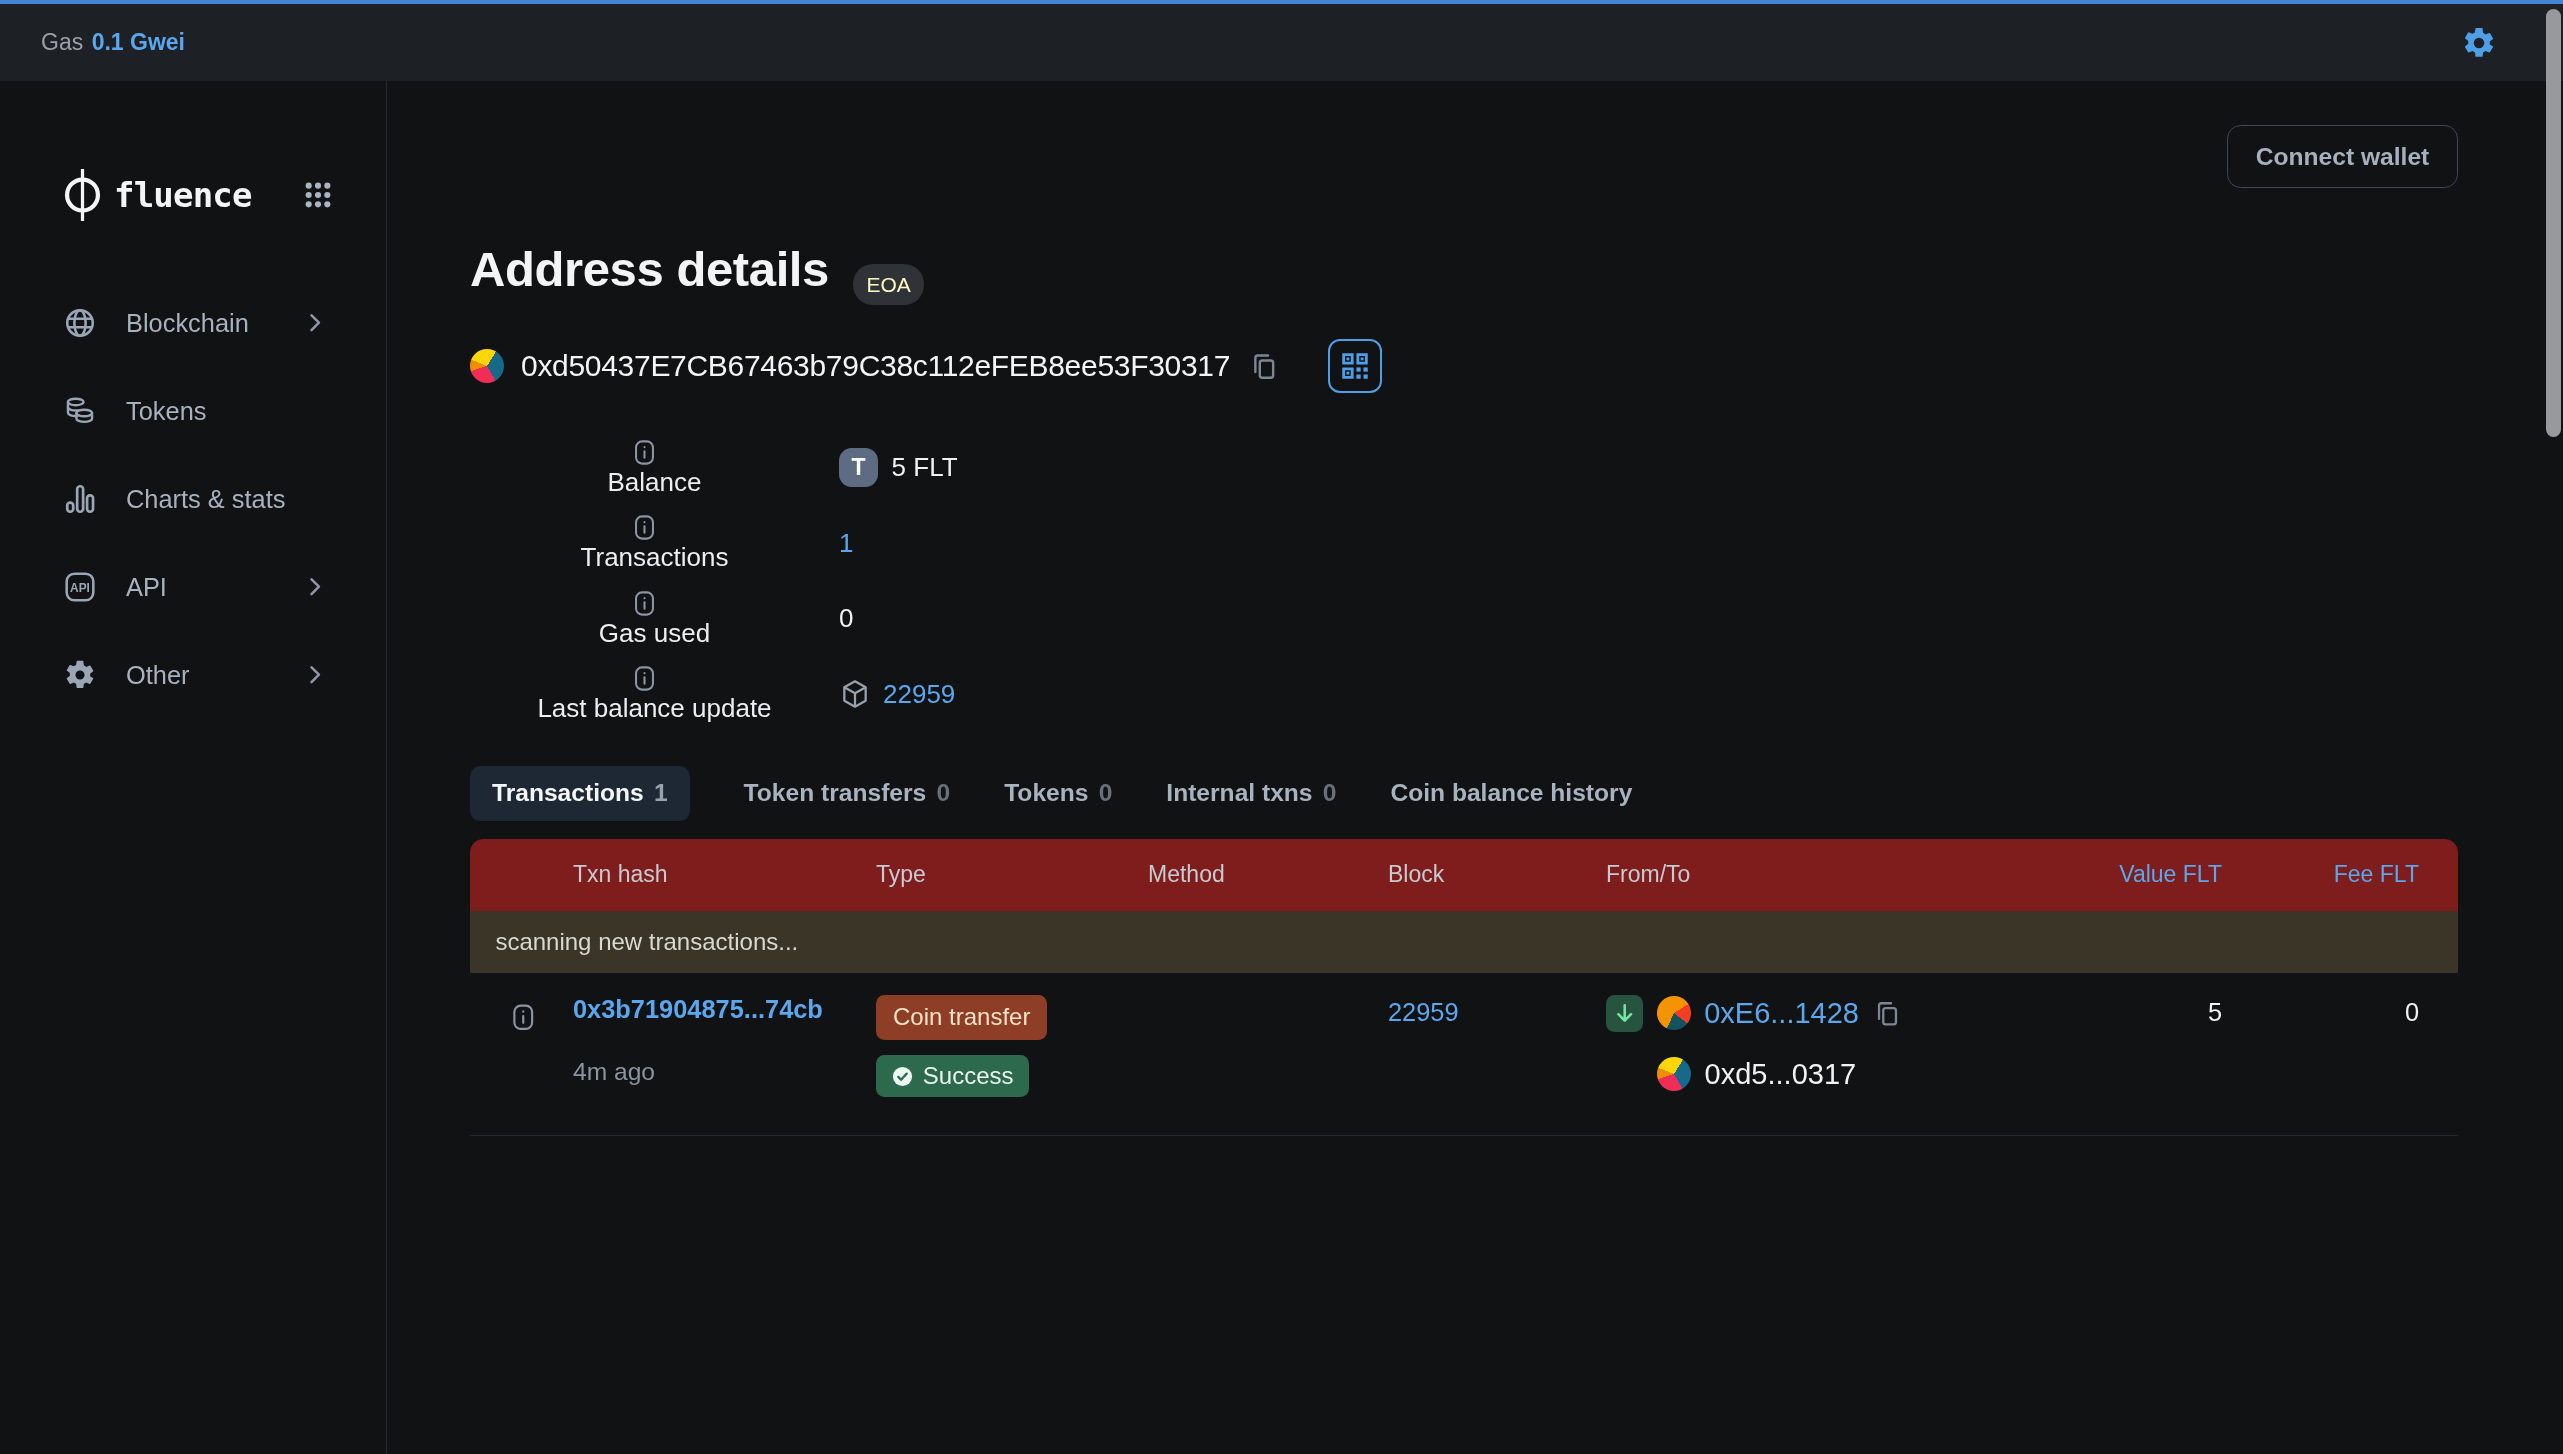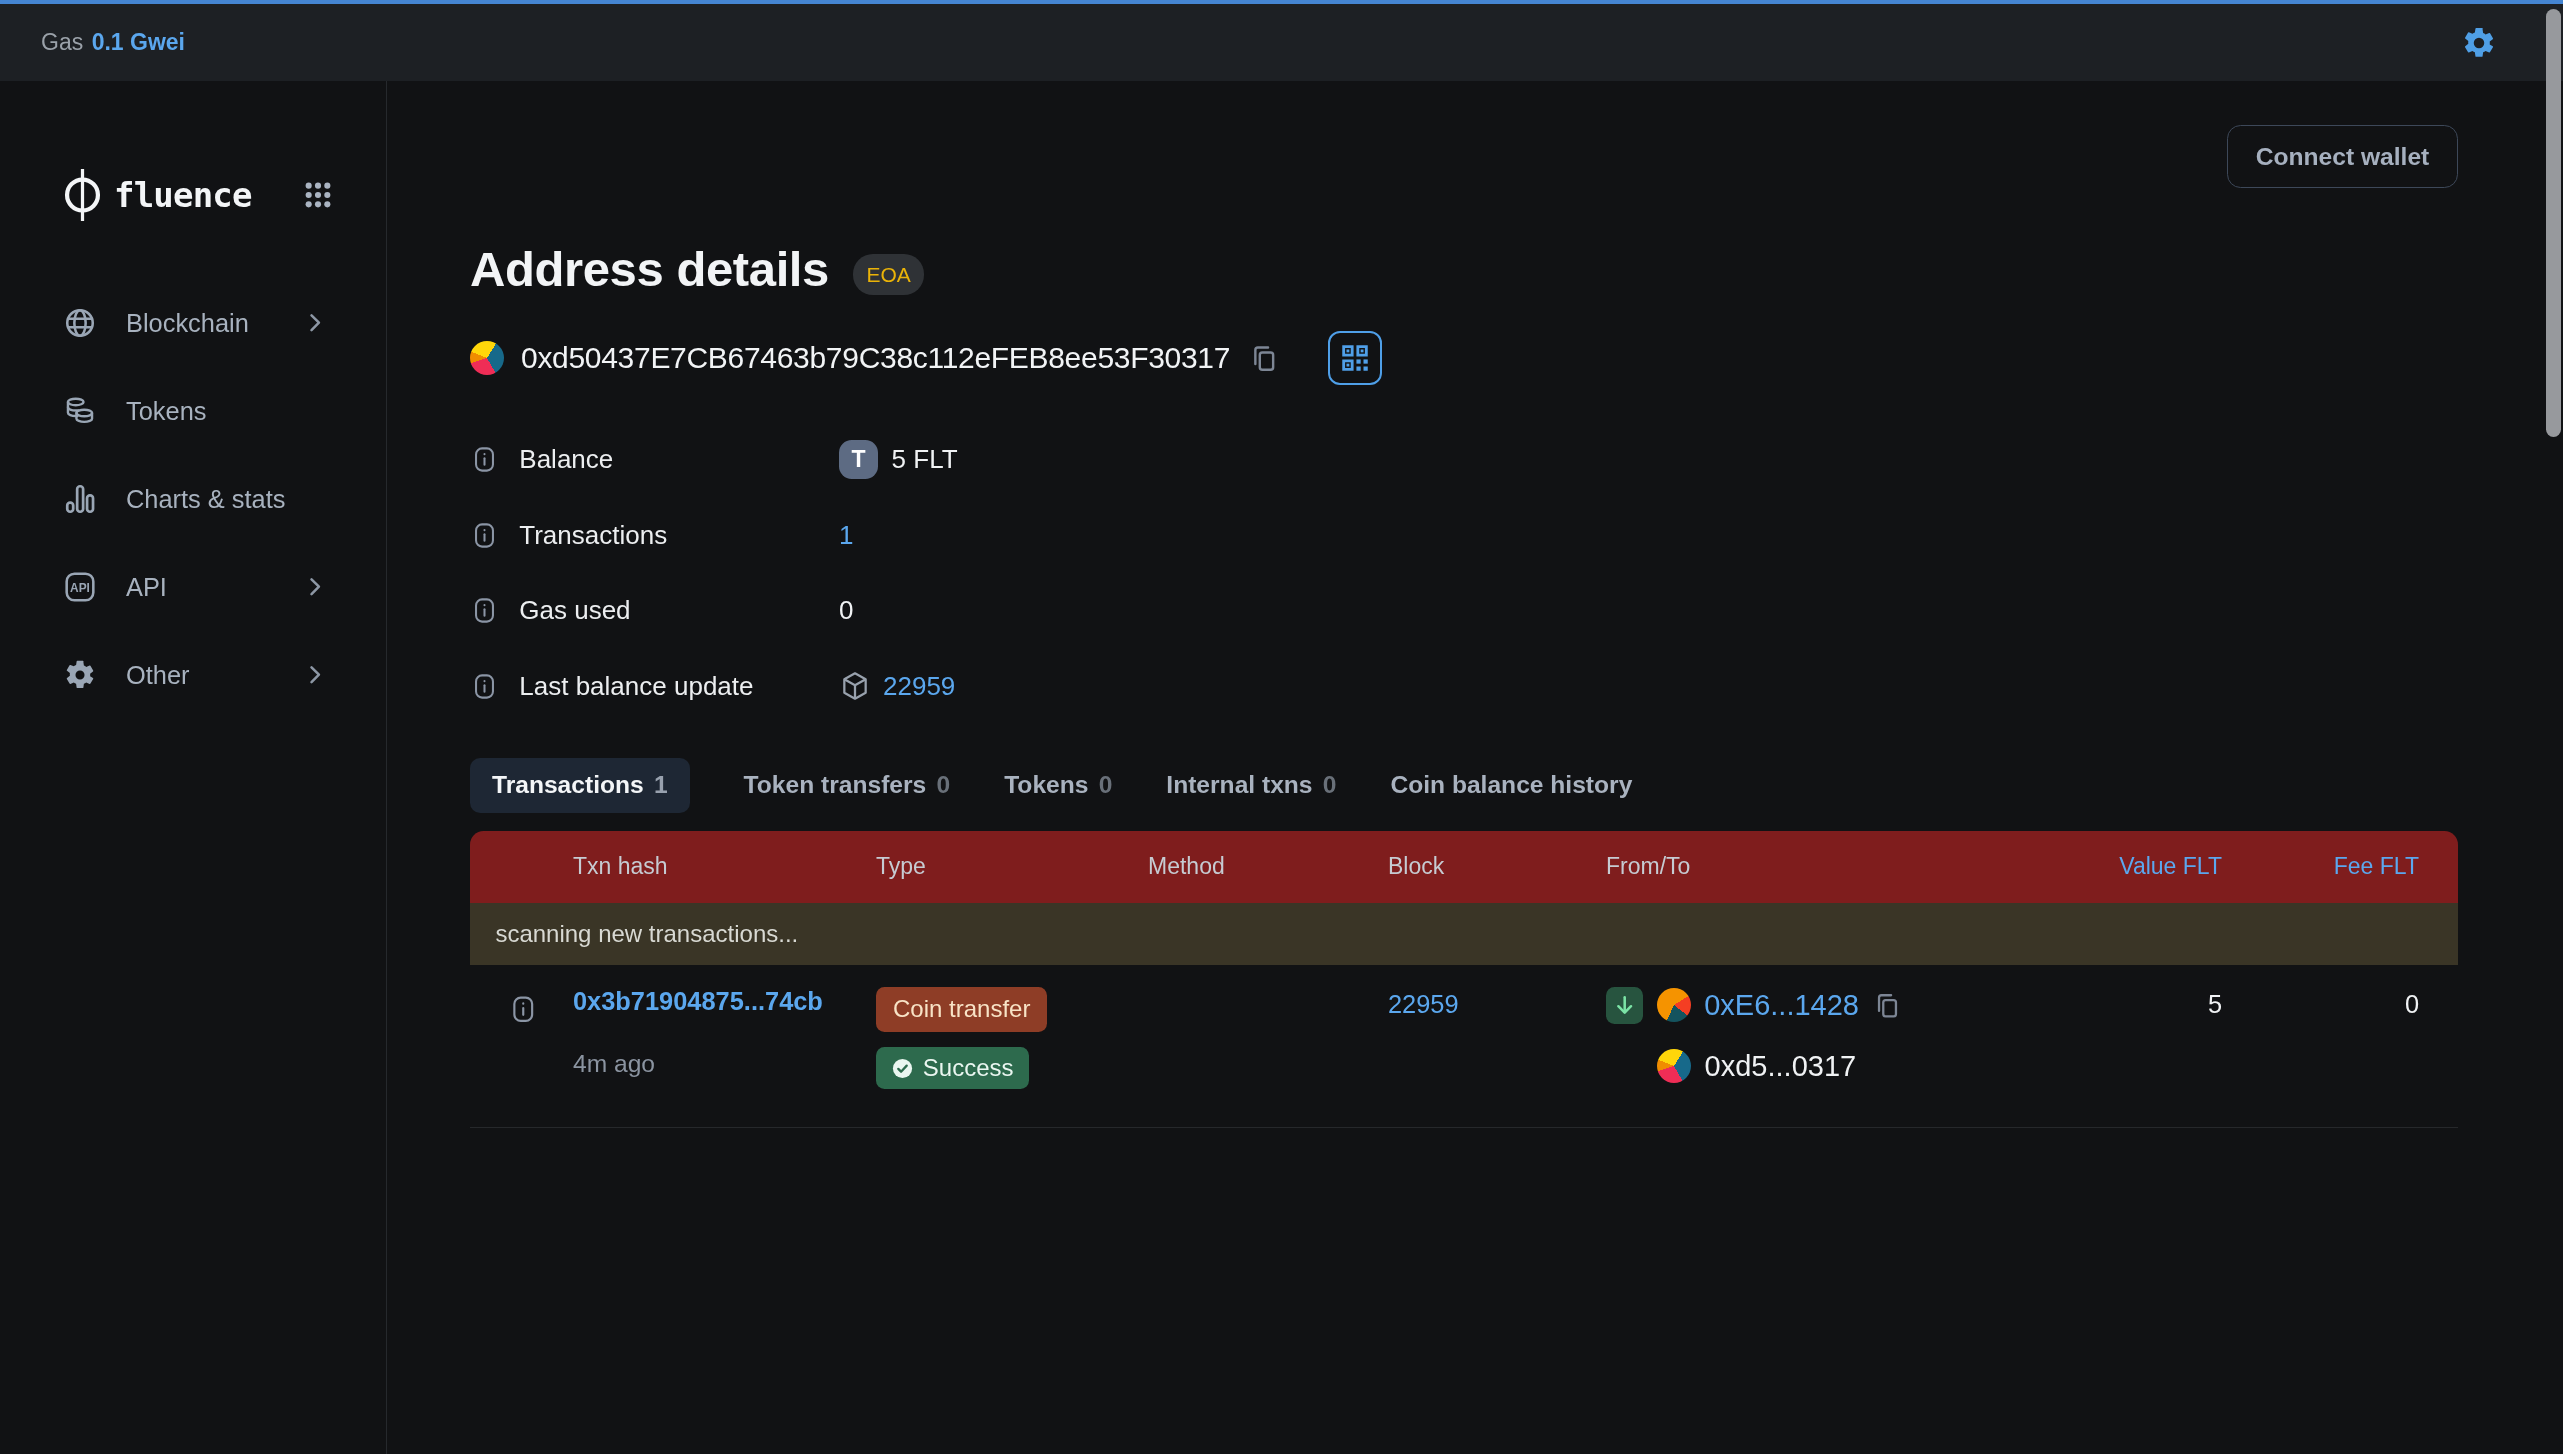--- a/index.html
+++ b/index.html
@@ -60,38 +60,38 @@
   .searchbox input::placeholder { color:#8e97a5; }
   .connect-wallet {
     margin-left:auto; width:231px; height:63px; border-radius:13.6px;
     border:1.7px solid #3d4859; background:transparent; color:#a6b0bf;
     font-family:"Liberation Sans", sans-serif; font-size:24.6px; font-weight:700; cursor:pointer;
   }
 
   .heading-row { margin-top:53px; display:flex; align-items:flex-start; }
   .page-title { font-size:49px; font-weight:600; color:#f2f4f6; letter-spacing:-0.4px; }
   .eoa-badge {
-    margin-left:24px; background:#2f3236; color:#eab308; border-radius:20px;
-    padding:8.5px 13.6px; font-size:21px; font-weight:500; margin-top:13px;
+    margin-left:24px; background:#2f3236; color:#fef9c3; border-radius:20px;
+    padding:8.5px 13.6px; font-size:21px; font-weight:500; margin-top:23px;
   }
 
   .address-row { margin-top:34px; display:flex; align-items:center; }
   .avatar { width:34px; height:34px; border-radius:50%; flex:0 0 34px; }
   .avatar-self { background:conic-gradient(#ffd60a 0deg 32deg,#17698a 32deg 150deg,#ef2d56 150deg 252deg,#f08c00 252deg 292deg,#ffd60a 292deg 360deg); }
   .avatar-from { background:conic-gradient(#f59300 0deg 58deg,#f43e23 58deg 128deg,#14535e 128deg 205deg,#f59300 205deg 360deg); }
   .address-hash { margin-left:17px; font-size:30px; font-weight:500; color:#f2f4f6; letter-spacing:-0.3px; }
   .copy-btn { margin-left:18.6px; cursor:pointer; }
   .qr-btn {
     margin-left:49px; width:54px; height:54px; border-radius:12px;
     border:2.5px solid #4f9fe8; background:transparent; display:flex; align-items:center; justify-content:center; cursor:pointer;
   }
 
   .details { margin-top:49px; }
   .detail-row { display:flex; align-items:center; height:51px; margin-bottom:24.6px; }
-  .detail-label { display:flex; align-items:center; width:369px; }
+  .detail-label { display:flex; align-items:center; width:369px;flex-direction:column; }
   .detail-label .hint { margin-right:20.3px; cursor:pointer; }
   .detail-label .lbl { font-size:26px; font-weight:500; color:#eceef0; }
   .detail-value { display:flex; align-items:center; font-size:26px; color:#f0f2f4; }
   .token-chip {
     width:39px; height:39px; border-radius:12.7px; background:#5d6b83; color:#fff;
     display:flex; align-items:center; justify-content:center;
     font-size:23px; font-weight:700; margin-right:13.6px;
   }
   .link { color:#5ba7ee; cursor:pointer; text-decoration:none; }
   .cube-ico { margin-right:12px; }

